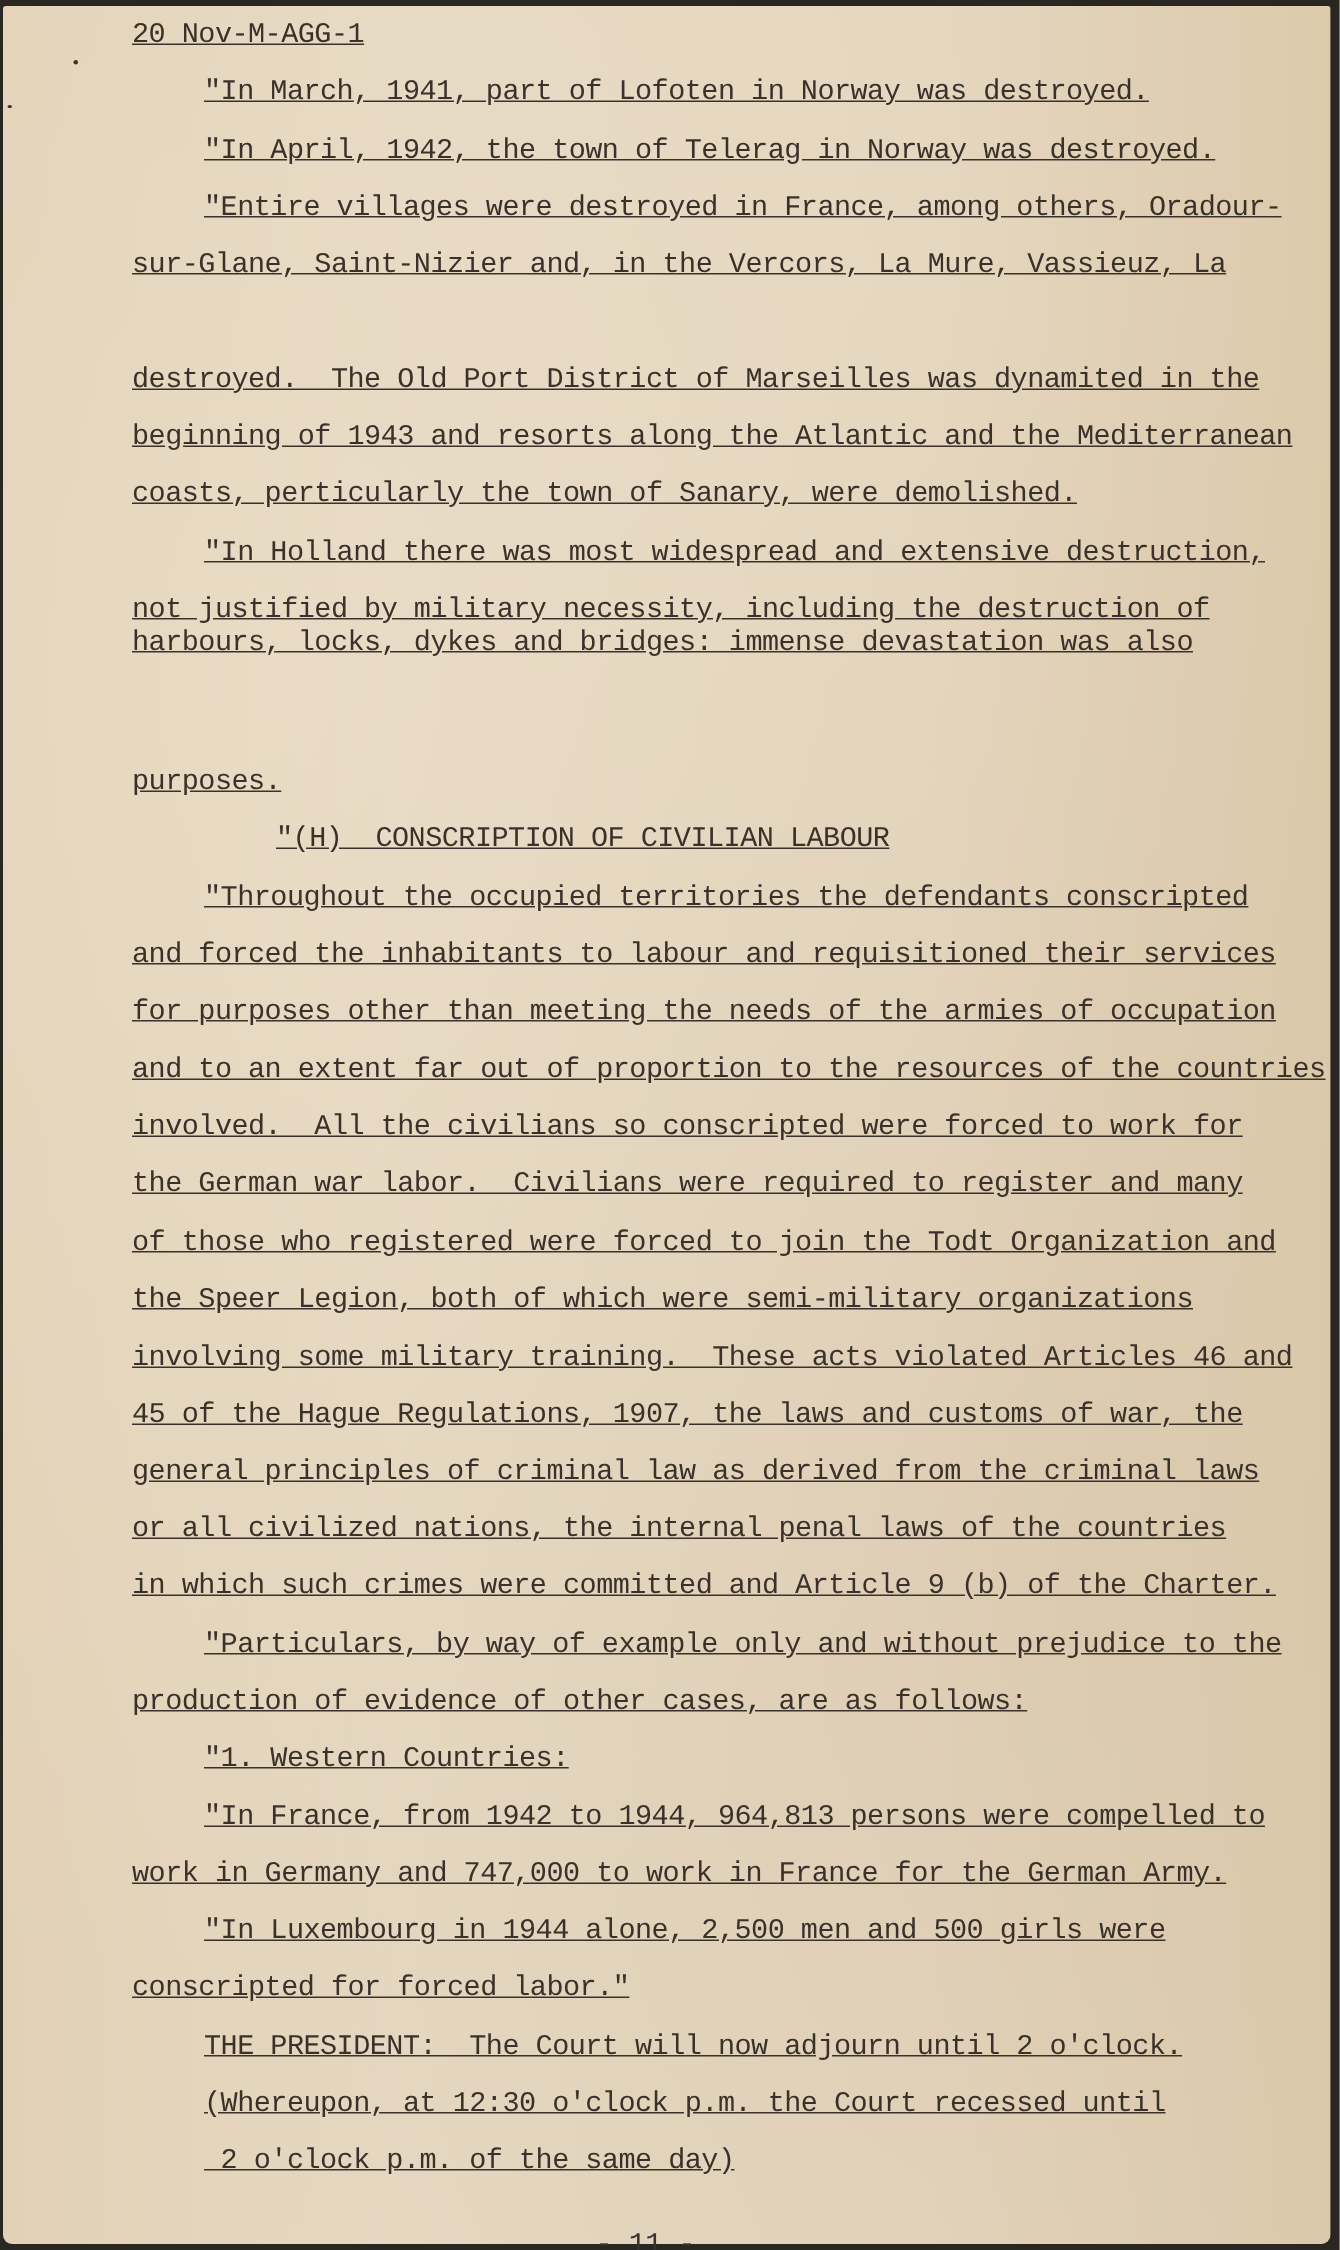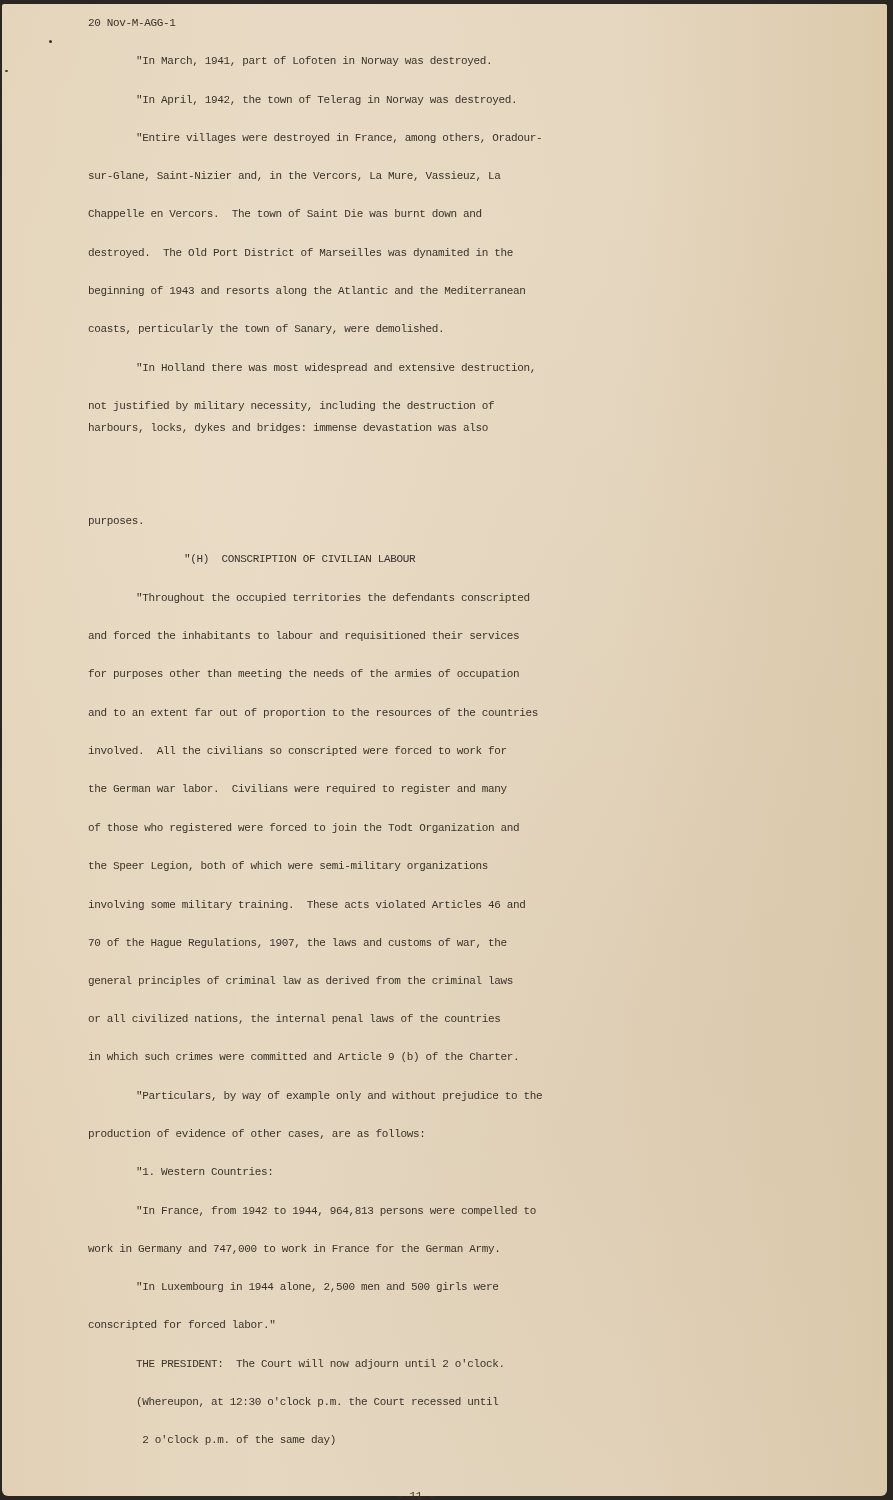--- a/index.html
+++ b/index.html
@@ -22,63 +22,63 @@
       background: #e4d5bd;
       background-image:
         radial-gradient(ellipse at 20% 30%, rgba(235,222,200,0.6) 0%, rgba(235,222,200,0) 60%),
         radial-gradient(ellipse at 80% 70%, rgba(214,196,168,0.5) 0%, rgba(214,196,168,0) 60%),
         linear-gradient(90deg, #e2d1b6 0%, #e6d8c2 30%, #e5d6bf 70%, #dccaab 100%);
       border-radius: 2px 2px 6px 6px;
     }
     .line {
       position: absolute;
       font-family: "Liberation Mono", "DejaVu Sans Mono", monospace;
-      font-size: 11px;
+      font-size: 19px;
       color: #3a322a;
       white-space: pre;
       letter-spacing: -0.35px;
       line-height: 20px;
+      text-decoration: underline;
     }
     .header { left: 86px; top: 9px; }
     .page-number { left: 395px; top: 1482px; }
     .speck {
       position: absolute;
       background: #3a322a;
       border-radius: 50%;
     }
   </style>
 </head>
 <body>
 
 <div class="page">
   <div class="line header">20 Nov-M-AGG-1</div>
 
   <div class="line" style="left:134px;top:47px">"In March, 1941, part of Lofoten in Norway was destroyed.</div>
   <div class="line" style="left:134px;top:86px">"In April, 1942, the town of Telerag in Norway was destroyed.</div>
   <div class="line" style="left:134px;top:124px">"Entire villages were destroyed in France, among others, Oradour-</div>
   <div class="line" style="left:86px;top:162px">sur-Glane, Saint-Nizier and, in the Vercors, La Mure, Vassieuz, La</div>
-  <div class="line" style="left:86px;top:200px">Chappelle en Vercors.  The town of Saint Die was burnt down and</div>
   <div class="line" style="left:86px;top:239px">destroyed.  The Old Port District of Marseilles was dynamited in the</div>
   <div class="line" style="left:86px;top:277px">beginning of 1943 and resorts along the Atlantic and the Mediterranean</div>
   <div class="line" style="left:86px;top:315px">coasts, perticularly the town of Sanary, were demolished.</div>
   <div class="line" style="left:134px;top:354px">"In Holland there was most widespread and extensive destruction,</div>
   <div class="line" style="left:86px;top:392px">not justified by military necessity, including the destruction of</div>
   <div class="line" style="left:86px;top:414px">harbours, locks, dykes and bridges: immense devastation was also</div>
   <div class="line" style="left:86px;top:507px">purposes.</div>
   <div class="line" style="left:182px;top:545px">"(H)  CONSCRIPTION OF CIVILIAN LABOUR</div>
   <div class="line" style="left:134px;top:584px">"Throughout the occupied territories the defendants conscripted</div>
   <div class="line" style="left:86px;top:622px">and forced the inhabitants to labour and requisitioned their services</div>
   <div class="line" style="left:86px;top:660px">for purposes other than meeting the needs of the armies of occupation</div>
   <div class="line" style="left:86px;top:699px">and to an extent far out of proportion to the resources of the countries</div>
   <div class="line" style="left:86px;top:737px">involved.  All the civilians so conscripted were forced to work for</div>
   <div class="line" style="left:86px;top:775px">the German war labor.  Civilians were required to register and many</div>
   <div class="line" style="left:86px;top:814px">of those who registered were forced to join the Todt Organization and</div>
   <div class="line" style="left:86px;top:852px">the Speer Legion, both of which were semi-military organizations</div>
   <div class="line" style="left:86px;top:891px">involving some military training.  These acts violated Articles 46 and</div>
-  <div class="line" style="left:86px;top:929px">70 of the Hague Regulations, 1907, the laws and customs of war, the</div>
+  <div class="line" style="left:86px;top:929px">45 of the Hague Regulations, 1907, the laws and customs of war, the</div>
   <div class="line" style="left:86px;top:967px">general principles of criminal law as derived from the criminal laws</div>
   <div class="line" style="left:86px;top:1005px">or all civilized nations, the internal penal laws of the countries</div>
   <div class="line" style="left:86px;top:1043px">in which such crimes were committed and Article 9 (b) of the Charter.</div>
   <div class="line" style="left:134px;top:1082px">"Particulars, by way of example only and without prejudice to the</div>
   <div class="line" style="left:86px;top:1120px">production of evidence of other cases, are as follows:</div>
   <div class="line" style="left:134px;top:1158px">"1. Western Countries:</div>
   <div class="line" style="left:134px;top:1197px">"In France, from 1942 to 1944, 964,813 persons were compelled to</div>
   <div class="line" style="left:86px;top:1235px">work in Germany and 747,000 to work in France for the German Army.</div>
   <div class="line" style="left:134px;top:1273px">"In Luxembourg in 1944 alone, 2,500 men and 500 girls were</div>
   <div class="line" style="left:86px;top:1311px">conscripted for forced labor."</div>

